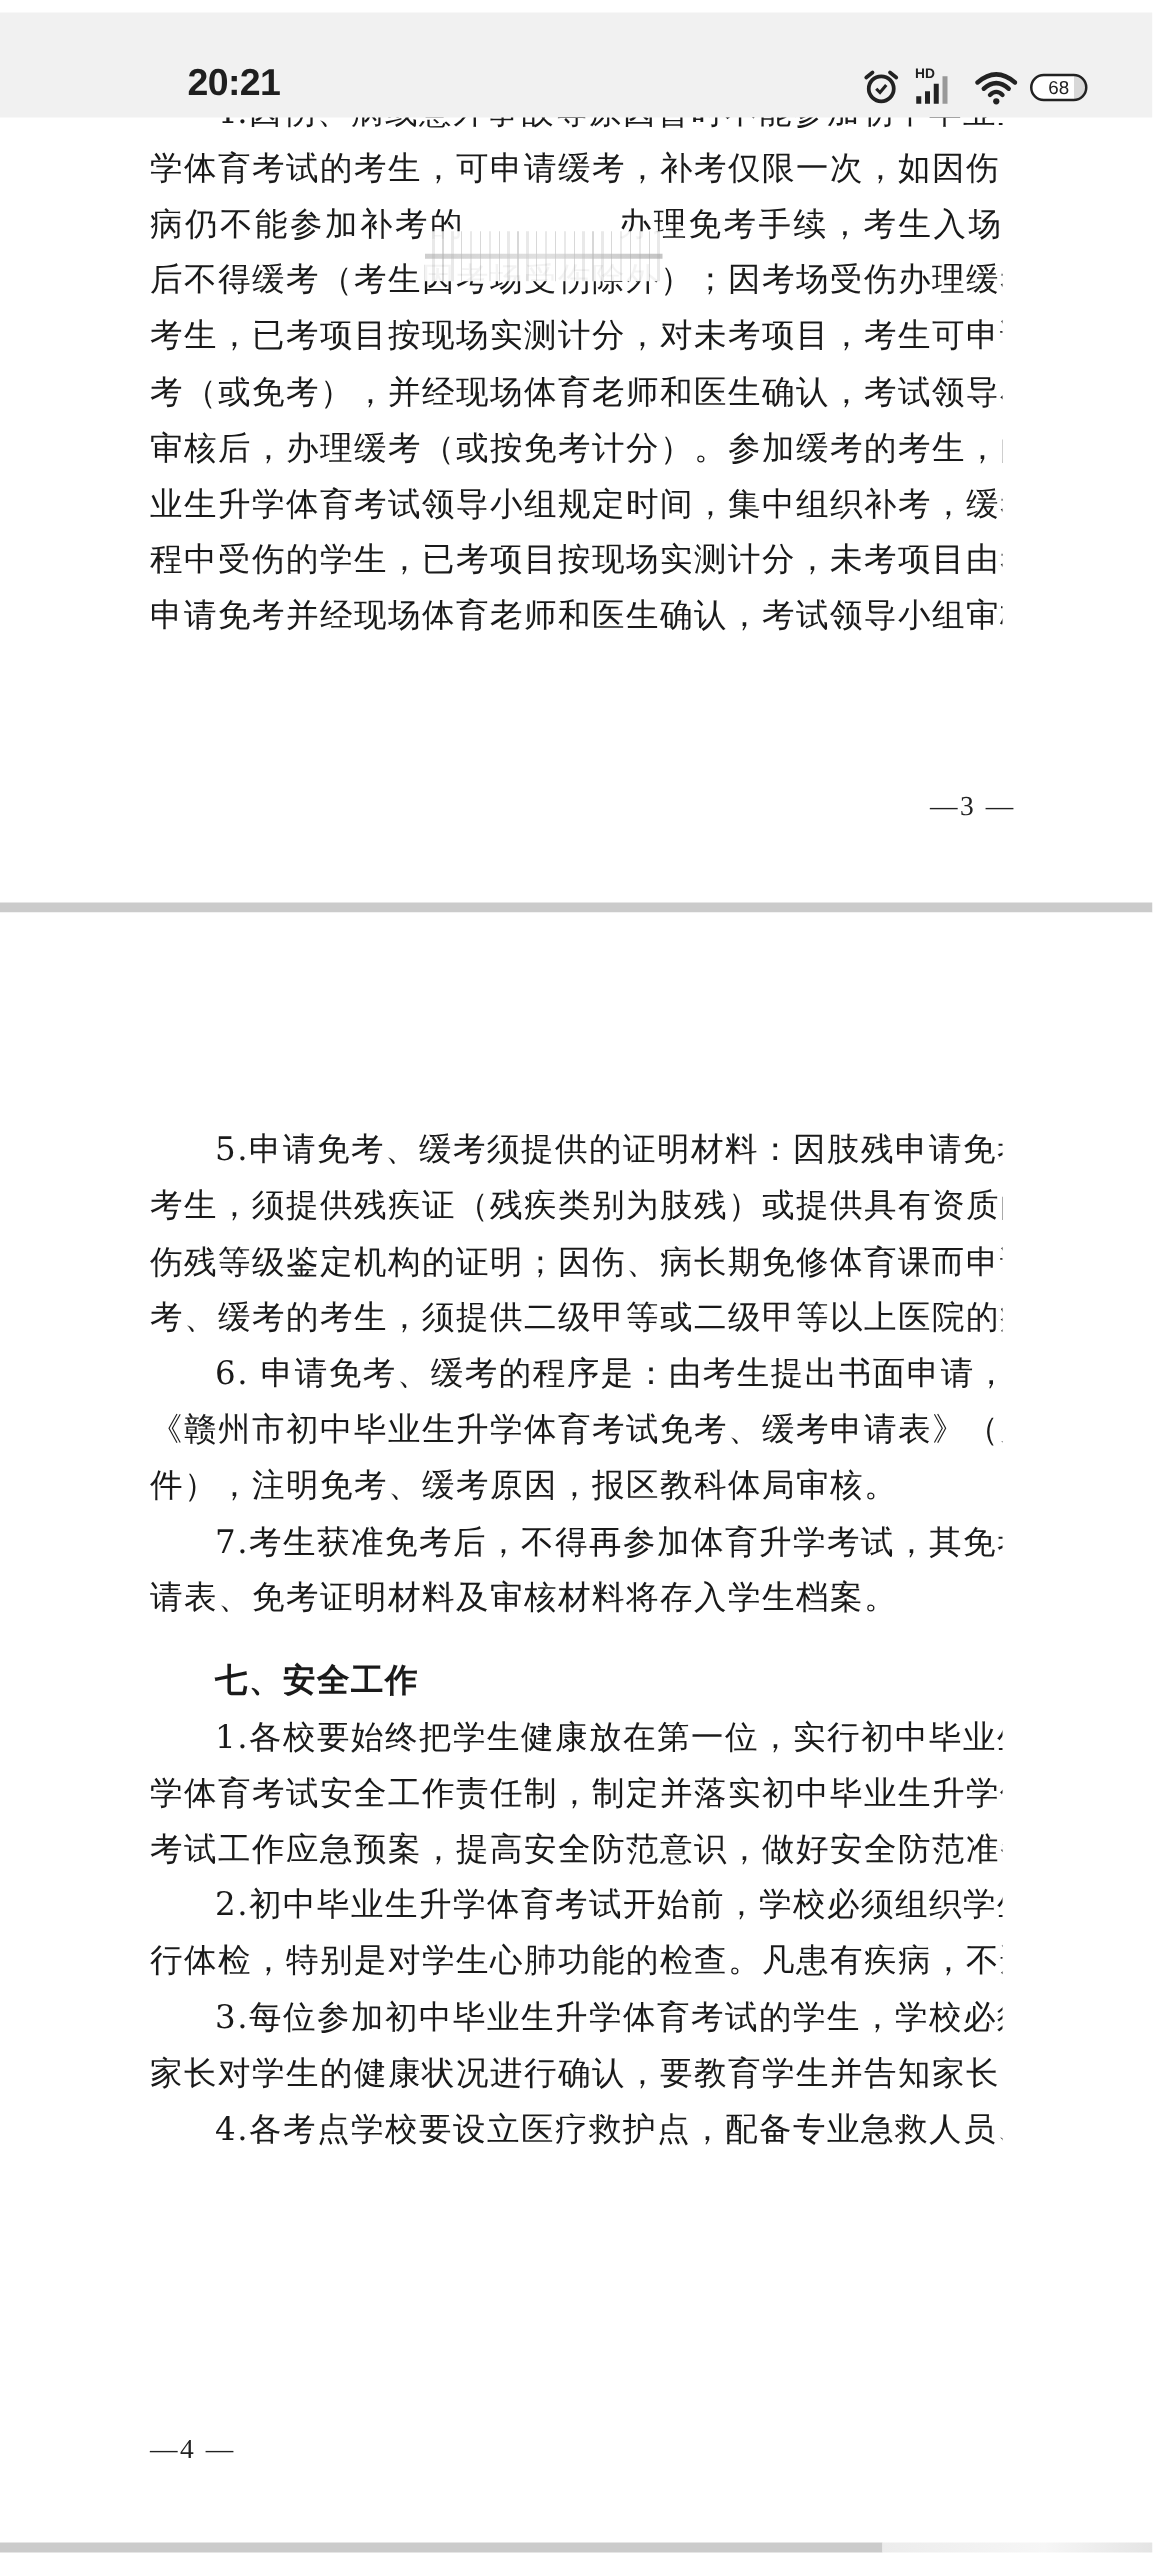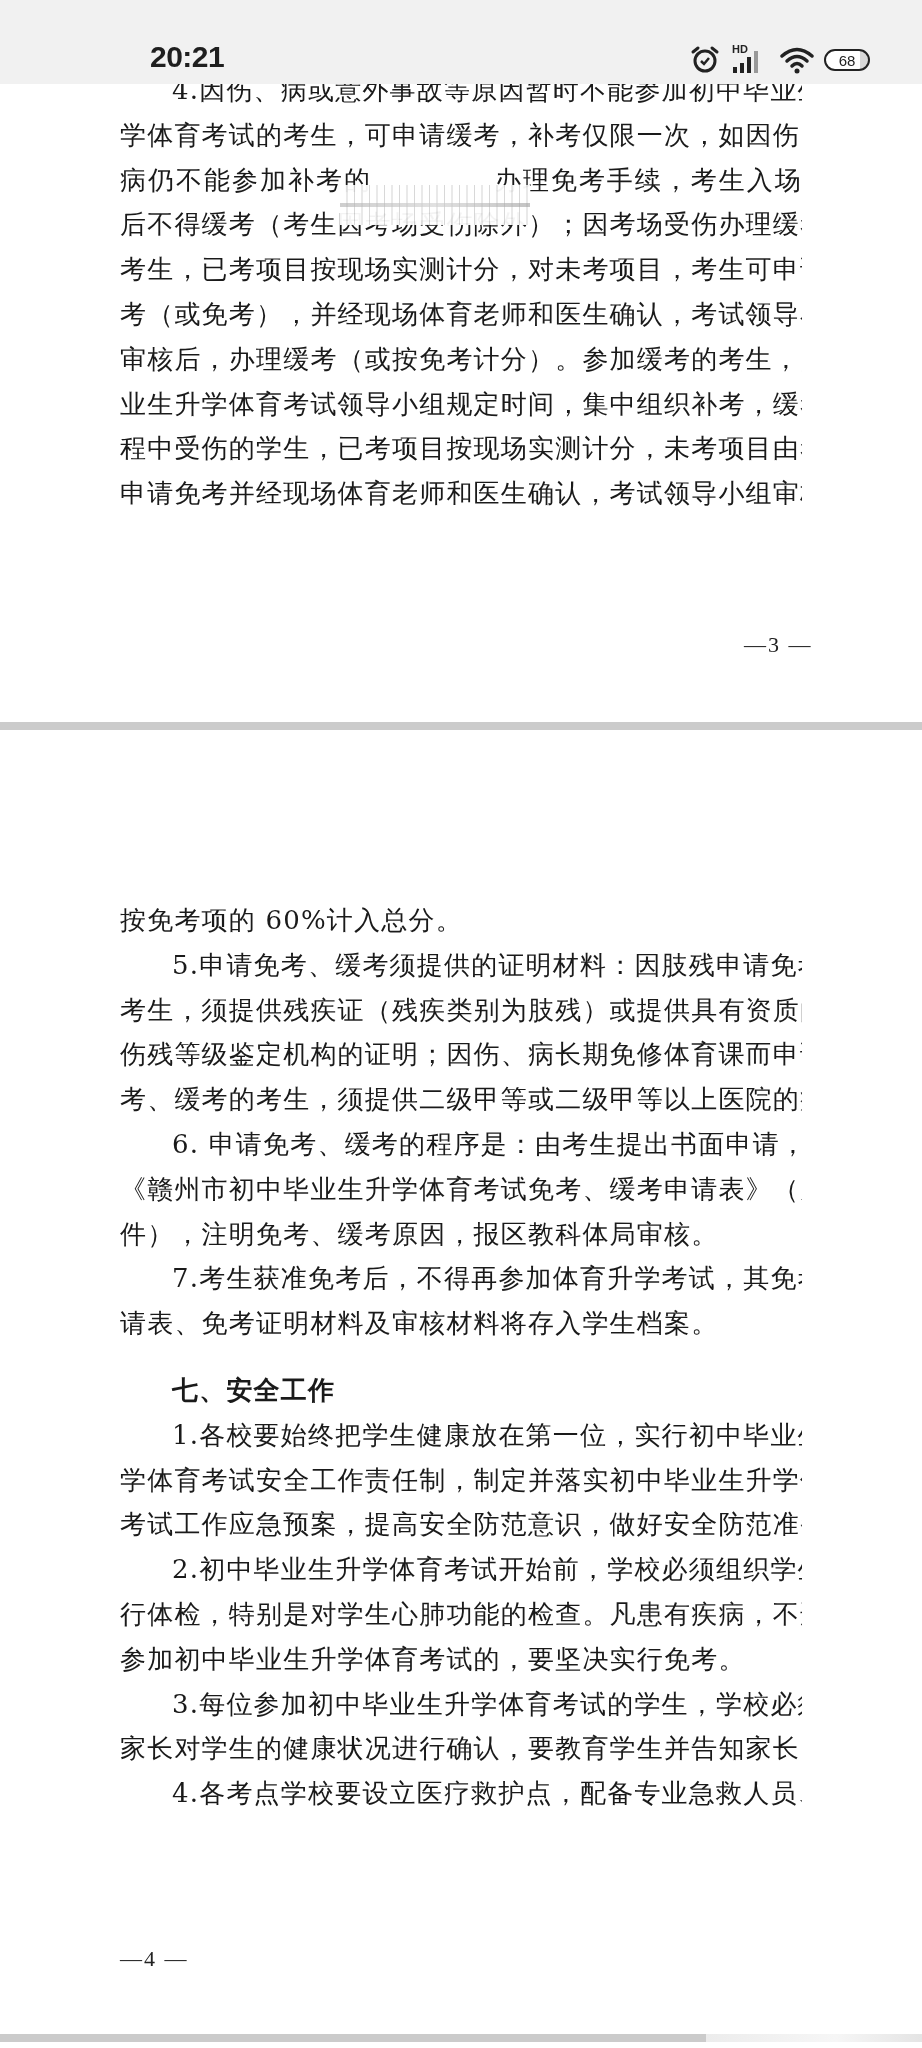--- a/index.html
+++ b/index.html
@@ -3,21 +3,21 @@
 <meta charset="utf-8">
 <style>
   html, body { margin:0; padding:0; }
   body {
     width:922px; height:2048px; position:relative; overflow:hidden;
     background:#ffffff;
     font-family:"DejaVu Serif","Liberation Serif",serif;
     color:#1a1a1a;
   }
   .statusbar {
-    position:absolute; left:0; top:0; width:922px; height:84px;
+    position:absolute; left:0; top:10px; width:922px; height:84px;
     background:#f1f1f1; z-index:5;
   }
   .status-time {
     position:absolute; left:150px; top:40px;
     font-family:"Liberation Sans","DejaVu Sans",sans-serif;
     font-size:30px; font-weight:bold; color:#1f1f1f; letter-spacing:-0.5px;
   }
   .status-icons {
     position:absolute; right:52px; top:44px; height:32px;
     display:flex; align-items:center; gap:10px;
@@ -126,37 +126,35 @@
   </div>
   <div class="redact"></div>
   <div class="pagenum pn3">—3 —</div>
 </div>
 
 <div class="separator sep1"></div>
 
 <div class="page page2">
 </div>
 <div class="lines p2-lines">
-  <div class="line last">按免考项的 60%计入总分。</div>
   <div class="line indent">5.申请免考、缓考须提供的证明材料：因肢残申请免考的</div>
   <div class="line">考生，须提供残疾证（残疾类别为肢残）或提供具有资质的、</div>
   <div class="line">伤残等级鉴定机构的证明；因伤、病长期免修体育课而申请免</div>
   <div class="line">考、缓考的考生，须提供二级甲等或二级甲等以上医院的病历</div>
   <div class="line indent">6. 申请免考、缓考的程序是：由考生提出书面申请，填写</div>
   <div class="line">《赣州市初中毕业生升学体育考试免考、缓考申请表》（见附</div>
   <div class="line last">件），注明免考、缓考原因，报区教科体局审核。</div>
   <div class="line indent">7.考生获准免考后，不得再参加体育升学考试，其免考申</div>
   <div class="line last">请表、免考证明材料及审核材料将存入学生档案。</div>
   <div class="line heading">七、安全工作</div>
   <div class="line indent">1.各校要始终把学生健康放在第一位，实行初中毕业生升</div>
   <div class="line">学体育考试安全工作责任制，制定并落实初中毕业生升学体育</div>
   <div class="line last">考试工作应急预案，提高安全防范意识，做好安全防范准备。</div>
   <div class="line indent">2.初中毕业生升学体育考试开始前，学校必须组织学生进</div>
   <div class="line">行体检，特别是对学生心肺功能的检查。凡患有疾病，不适合</div>
-  <div class="line last">参加初中毕业生升学体育考试的，要坚决实行免考。</div>
   <div class="line indent">3.每位参加初中毕业生升学体育考试的学生，学校必须与</div>
   <div class="line">家长对学生的健康状况进行确认，要教育学生并告知家长，要</div>
   <div class="line indent">4.各考点学校要设立医疗救护点，配备专业急救人员、专</div>
 </div>
 <div class="pagenum pn4">—4 —</div>
 
 <div class="separator sep2"></div>
 <div class="sep2-fade"></div>
 
 </body></html>

